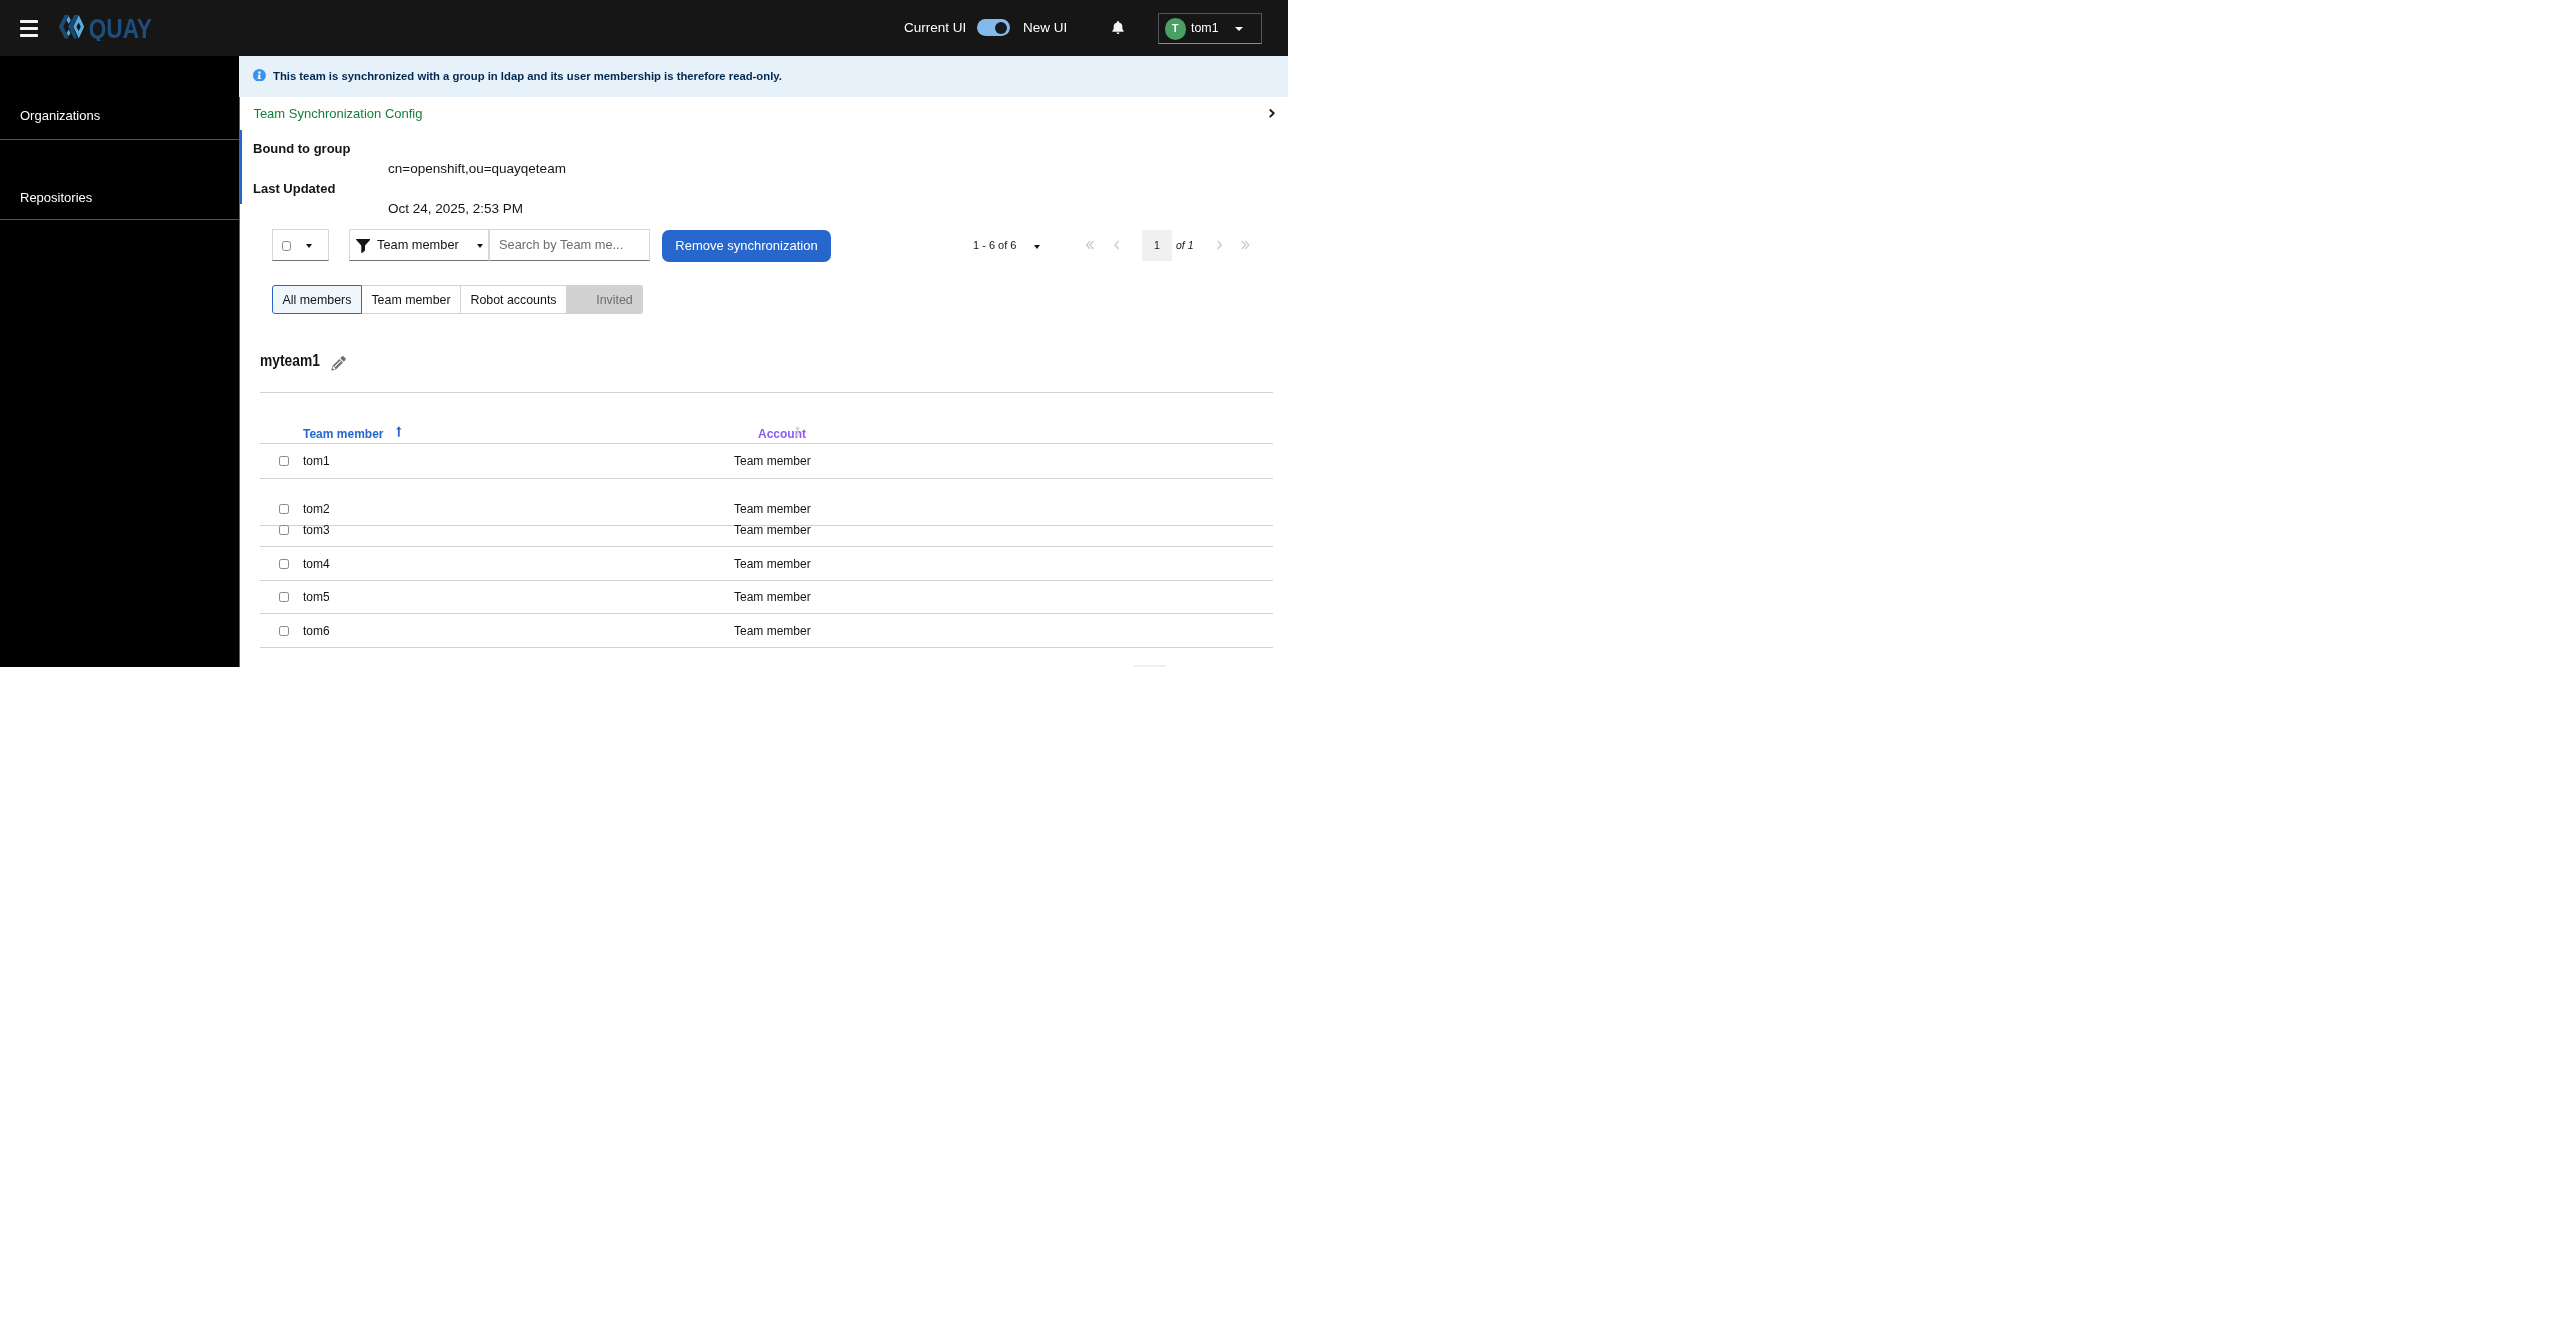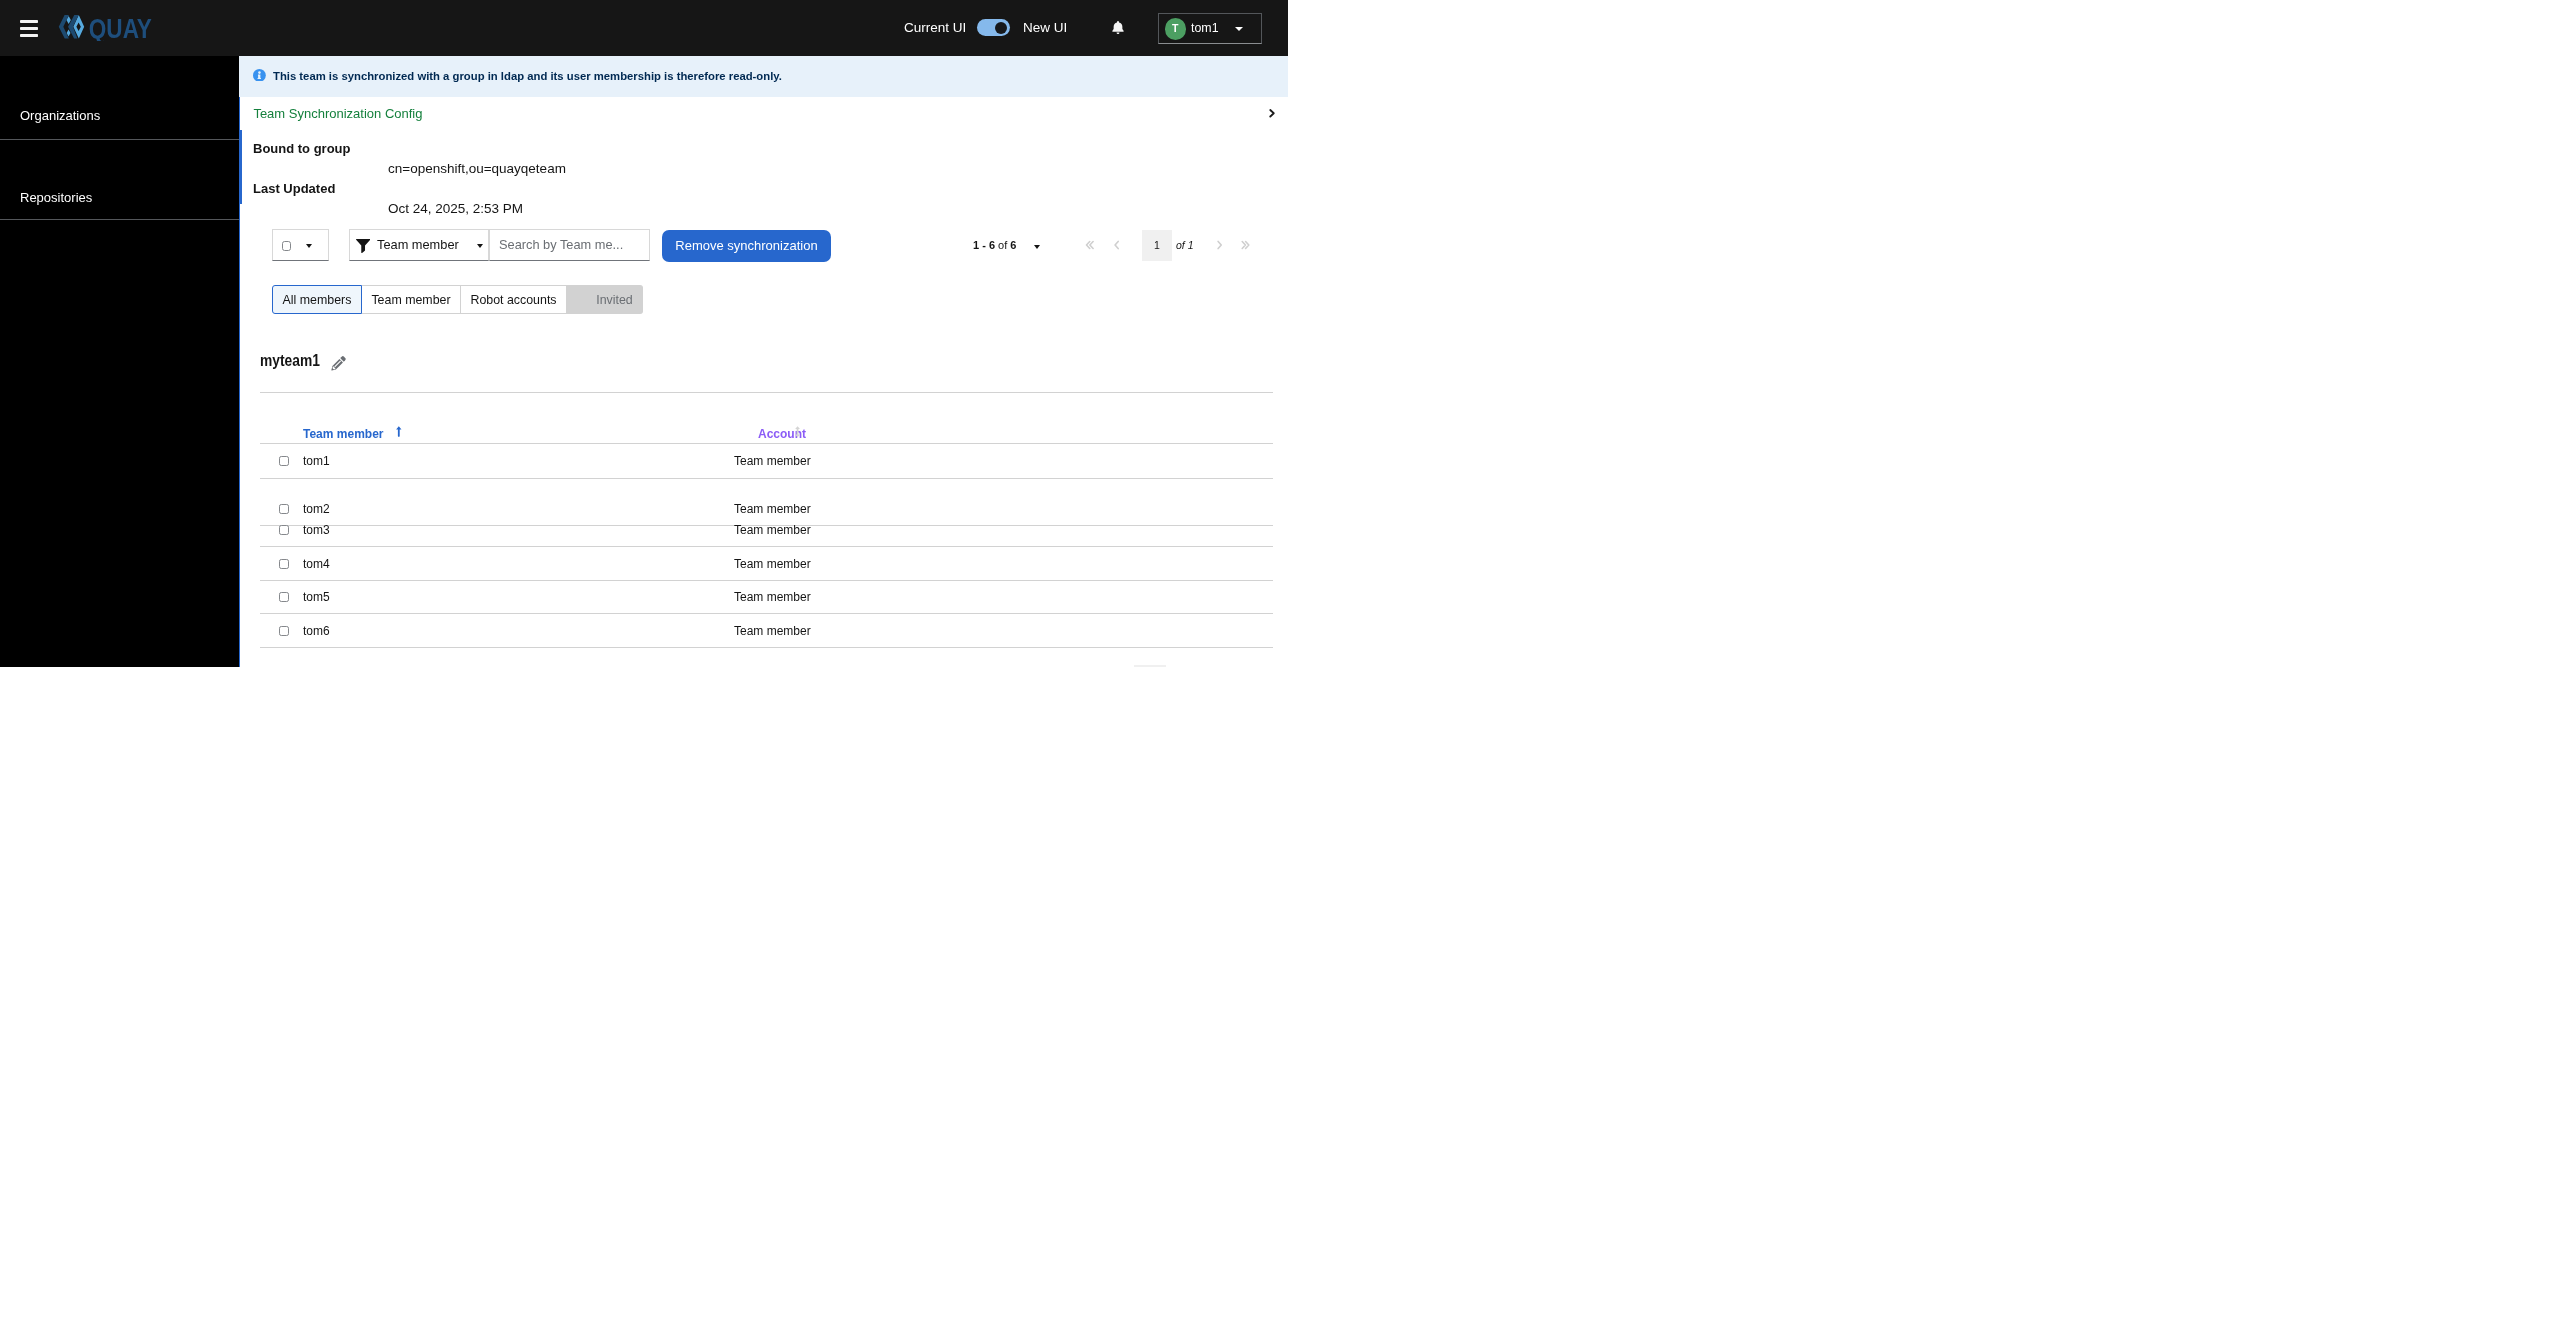--- a/index.html
+++ b/index.html
@@ -57,21 +57,21 @@
 #filterbox { left:109px; width:140px; }
 #filterbox svg { position:absolute; left:6.2px; top:9px; }
 #filterbox .t { position:absolute; left:27px; top:0; height:30px; line-height:30px; font-size:12.8px; color:#151515; }
 #filterbox .caret { position:absolute; left:127px; top:14px; }
 #searchbox { left:249px; width:161px; }
 #searchbox .t { position:absolute; left:9px; top:0; height:30px; line-height:30px; font-size:12.8px; color:#6a6e73; }
 #rsbtn { position:absolute; left:422px; top:133px; width:169px; height:32px; background:#2767cd; border-radius:7px; color:#fff; font-size:13px; text-align:center; line-height:32px; }
 
 
 #pgtext { position:absolute; left:733px; top:132px; height:32px; line-height:32px; font-size:11px; color:#151515; }
-#pgtext b { font-weight:bold; }
+#pgtext b { font-weight:normal; }
 #pgcaret { position:absolute; left:794px; top:148px; border-left-width:3.4px !important; border-right-width:3.4px !important; border-top-width:4.1px !important; }
 .pgchev { position:absolute; top:132px; height:32px; display:flex; align-items:center; }
 #pgbox { position:absolute; left:902px; top:133px; width:30px; height:31px; background:#f0f0f0; font-size:10.5px; color:#151515; text-align:center; line-height:31px; }
 #pgof { position:absolute; left:936px; top:132px; height:32px; line-height:32px; font-size:10.5px; color:#151515;font-style:italic; }
 
 
 #tabs { position:absolute; left:32px; top:188px; height:29px; display:flex; }
 .tab { height:29px; display:flex; align-items:center; justify-content:center; font-size:12.4px; color:#151515; background:#fff; border:0.8px solid #d2d2d2; border-left:none; }
 #tab1 { width:90px; background:#eff6fc; border:1.1px solid #2767cd; border-radius:3px 0 0 3px; }
 #tab2 { width:99px; }

